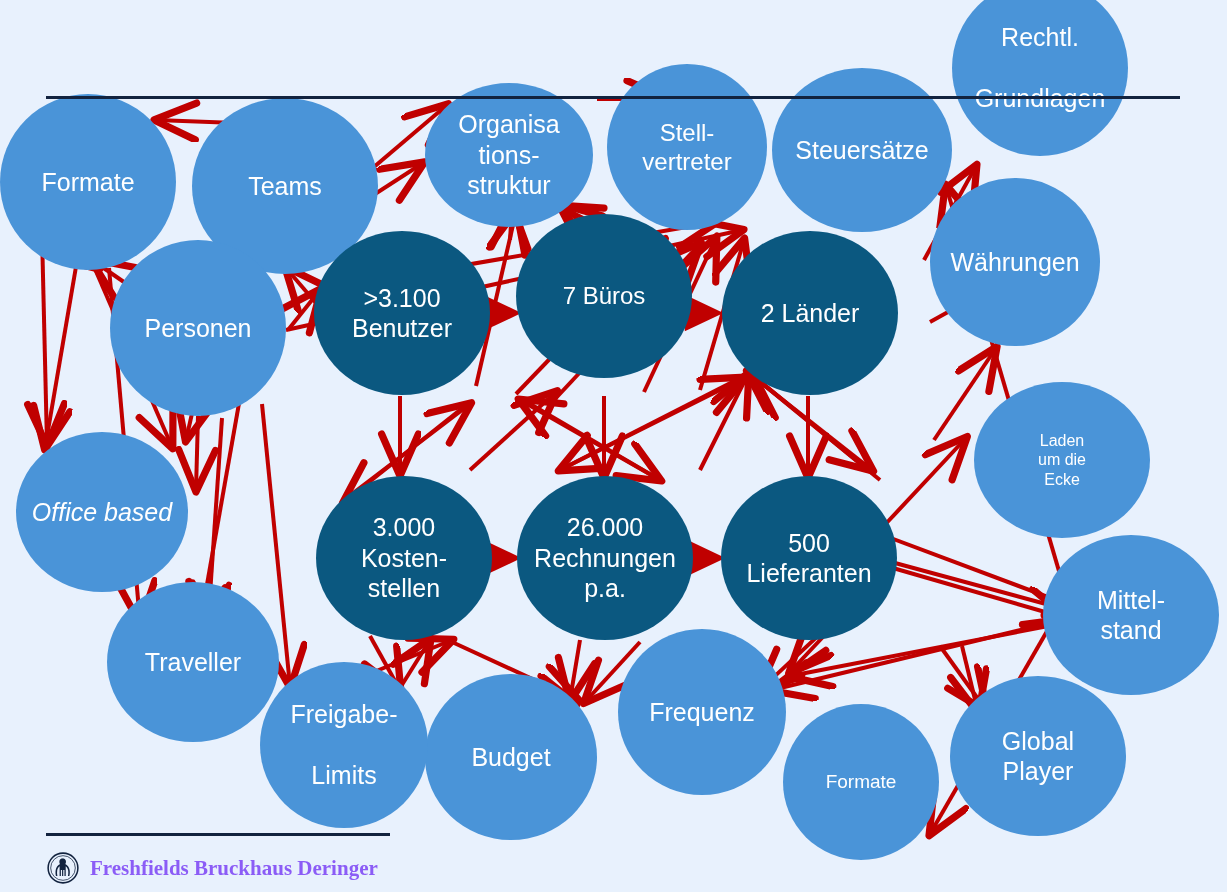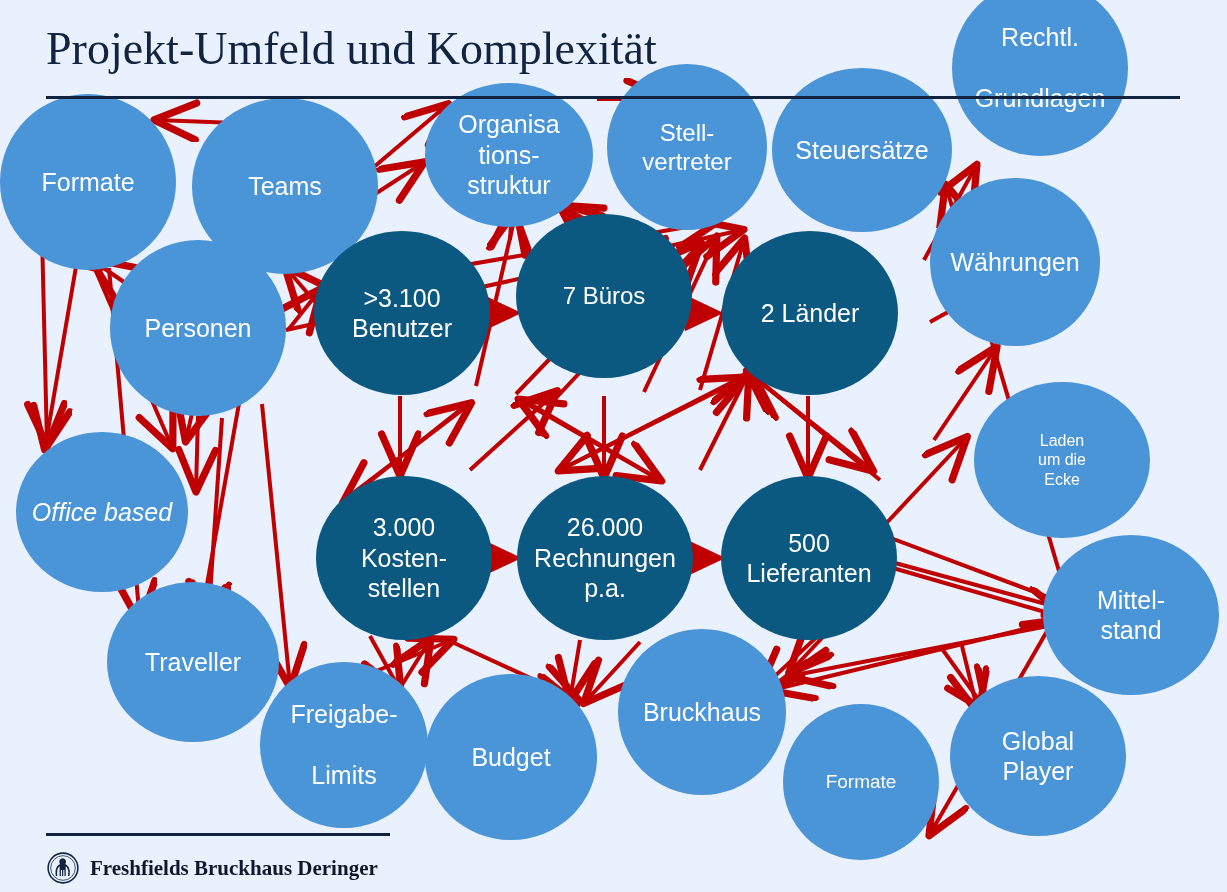--- a/index.html
+++ b/index.html
@@ -30,42 +30,41 @@
     position:absolute;left:46px;top:833px;width:344px;height:3px;
     background:#12233f;z-index:20;
   }
   .footer{
     position:absolute;left:46px;top:848px;height:40px;
     display:flex;align-items:center;gap:10px;z-index:20;
   }
   .footer-logo{width:34px;height:34px;display:block;}
   .footer-text{
     font-family:"Liberation Serif", serif;
-    font-weight:bold;font-size:21px;color:#0f172a;white-space:nowrap;
+    font-weight:bold;font-size:21px;color:#8b5cf6;white-space:nowrap;
   }
   .node{
     position:absolute;
     border-radius:50%;
     display:flex;align-items:center;justify-content:center;
     text-align:center;
     color:#ffffff;
     line-height:1.22;
     box-sizing:border-box;
     padding:4px;
   }
   .node.light{background:#4a94d8;z-index:2;}
   .node.dark{background:#0b5880;z-index:3;}
   .node span{display:block;white-space:pre-line;}
 </style>
 </head>
 <body style="background: rgb(232, 241, 253);">
 
 <div id="stage">
 
-  <div class="title">Projekt-Umfeld und Komplexität</div>
   <div class="rule-top"></div>
 
   <svg id="svg-layer" viewBox="0 0 1227 892">
     <defs>
       <marker id="ah" markerWidth="13" markerHeight="13" refX="11" refY="5.2" orient="auto" markerUnits="strokeWidth">
         <path d="M1,0.6 L11.5,5.2 L1,9.8" fill="none" stroke="#c00000" stroke-width="1.8" stroke-linecap="round" stroke-linejoin="round"></path>
       </marker>
       <marker id="ahs" markerWidth="10" markerHeight="10" refX="8.6" refY="4.4" orient="auto" markerUnits="strokeWidth">
         <path d="M0.8,0.6 L8.8,4.4 L0.8,8.2 Z" fill="#c00000" stroke="#c00000" stroke-width="1"></path>
       </marker>
@@ -201,21 +200,21 @@
 stand</span>
       </div>
       <div class="node light" style="left: 950px; top: 676px; width: 176px; height: 160px; font-size: 25px;">
         <span>Global
 Player</span>
       </div>
       <div class="node light" style="left: 783px; top: 704px; width: 156px; height: 156px; font-size: 19px;">
         <span>Formate</span>
       </div>
       <div class="node light" style="left: 618px; top: 629px; width: 168px; height: 166px; font-size: 25px;">
-        <span>Bruckhaus</span>
+        <span>Frequenz</span>
       </div>
       <div class="node light" style="left: 425px; top: 674px; width: 172px; height: 166px; font-size: 25px;">
         <span>Budget</span>
       </div>
       <div class="node light" style="left: 260px; top: 662px; width: 168px; height: 166px; font-size: 25px;">
         <span>Freigabe-
 
 Limits</span>
       </div>
       <div class="node light" style="left: 107px; top: 582px; width: 172px; height: 160px; font-size: 25px;">

